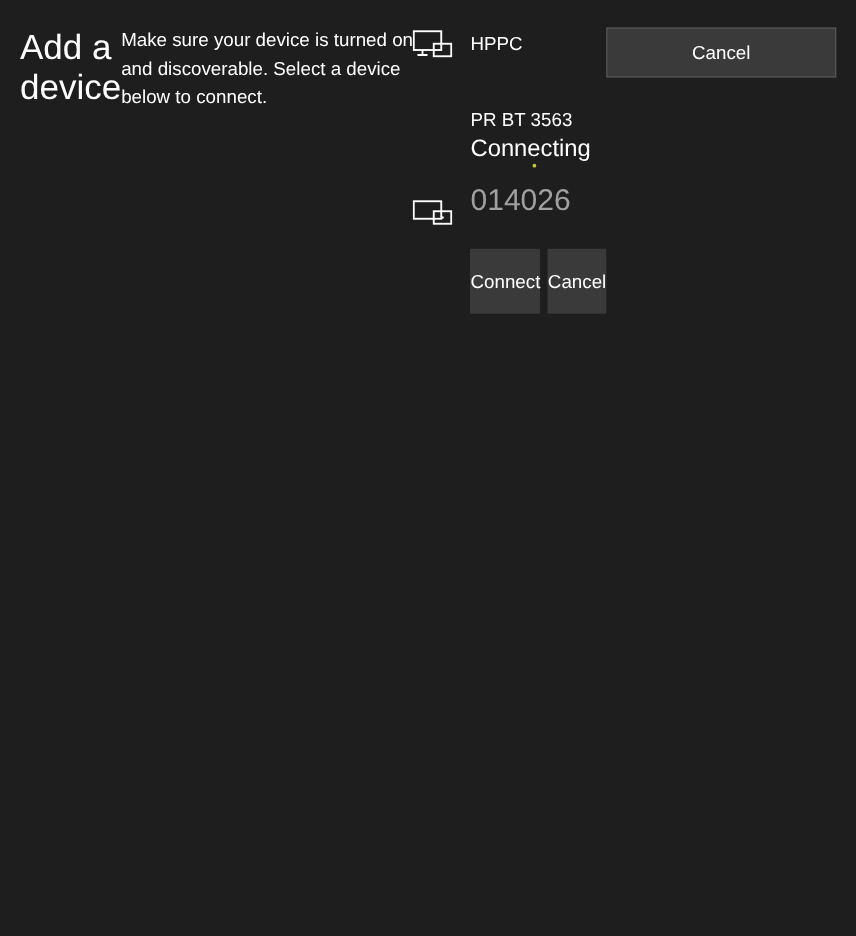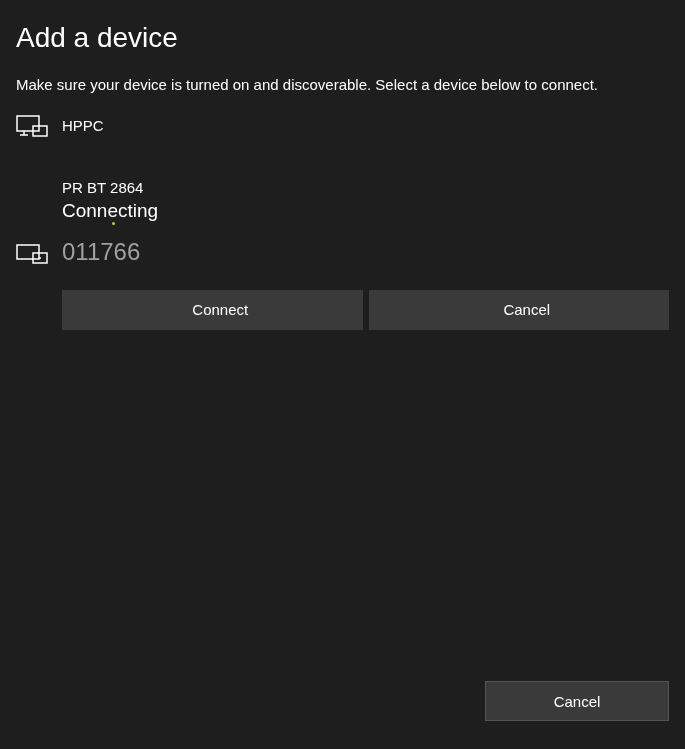--- a/index.html
+++ b/index.html
@@ -13,21 +13,21 @@
       background: #1e1e1e;
       font-family: "Segoe UI", sans-serif;
       color: #ffffff;
       overflow: hidden;
       position: relative;
     }
     .dialog {
       padding: 22px 16px 16px 16px;
       height: 100%;
       display: flex;
-      flex-direction: column;
+      flex-direction: row;
     }
     .title {
       font-size: 28px;
       font-weight: 300;
       margin-bottom: 20px;
     }
     .subtitle {
       font-size: 15px;
       color: #ffffff;
       line-height: 1.5;
@@ -81,28 +81,27 @@
       margin-top: 16px;
       font-weight: 300;
     }
     .pairing-buttons {
       display: flex;
       gap: 6px;
       margin-top: 24px;
     }
     .btn {
       flex: 1;
-      height: 40px;
+      height: 52px;
       background: #3a3a3a;
       border: none;
       color: #ffffff;
       font-size: 15px;
       font-family: inherit;
       cursor: pointer;
-      padding-left: 16px;
     }
     .footer {
       display: flex;
       justify-content: flex-end;
       padding-bottom: 12px;
     }
     .btn-footer {
       width: 184px;
       height: 40px;
       background: #3a3a3a;
@@ -138,26 +137,26 @@
 
     <div class="device-item">
       <div class="device-icon">
         <svg viewBox="0 0 32 24" fill="none" stroke="#ffffff" stroke-width="1.5">
           <rect x="1" y="2" width="22" height="14"></rect>
           <rect x="17" y="10" width="14" height="10"></rect>
           <circle cx="24" cy="15" r="1" fill="#ffffff" stroke="none"></circle>
         </svg>
       </div>
       <div class="device-content">
-        <div class="device-name">PR BT 2864</div>
+        <div class="device-name">PR BT 3563</div>
         <div class="device-status">
           <span>Connecting</span>
           <span class="progress-dot"></span>
         </div>
-        <div class="pin-code">011766</div>
+        <div class="pin-code">014026</div>
         <div class="pairing-buttons">
           <button class="btn">Connect</button>
           <button class="btn">Cancel</button>
         </div>
       </div>
     </div>
 
   </div>
 
   <div class="footer">

